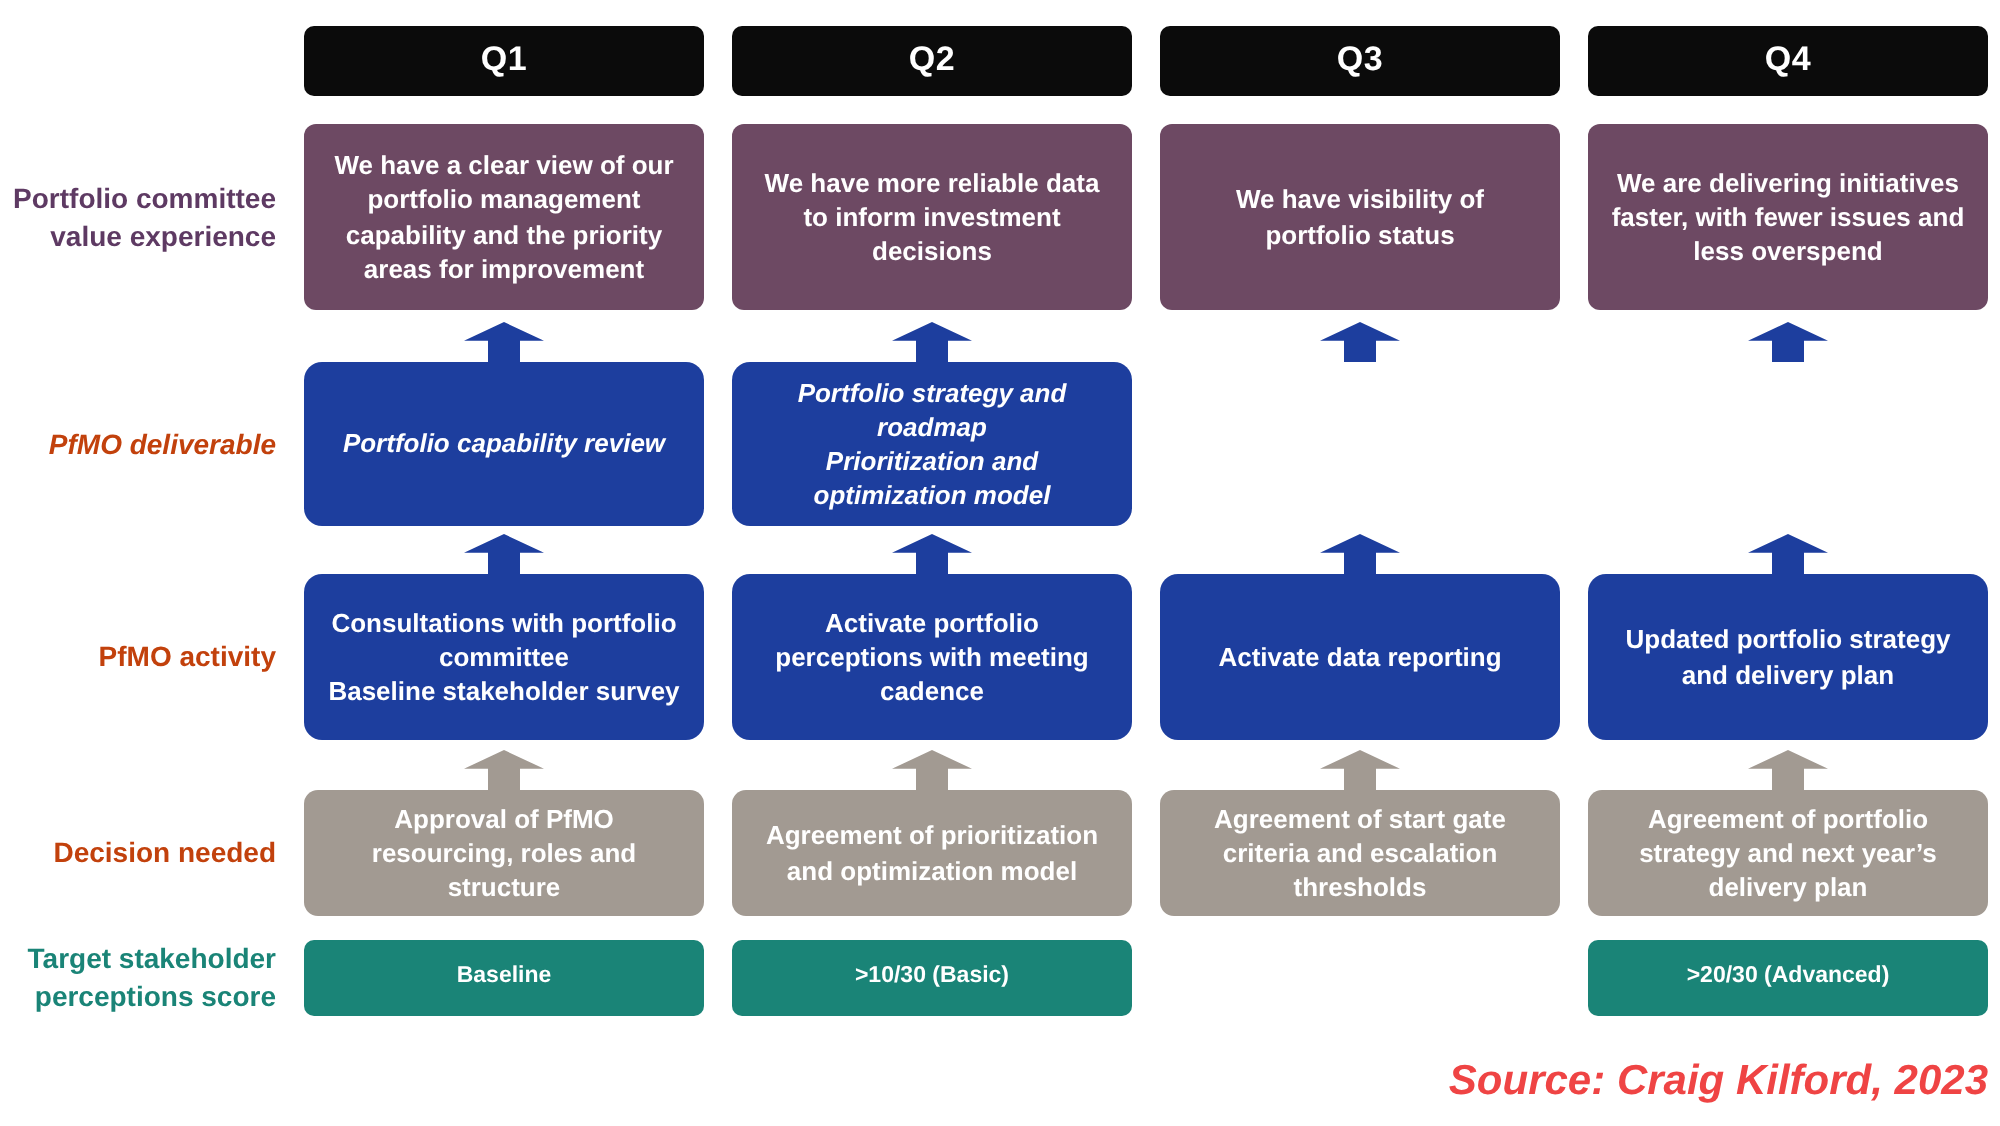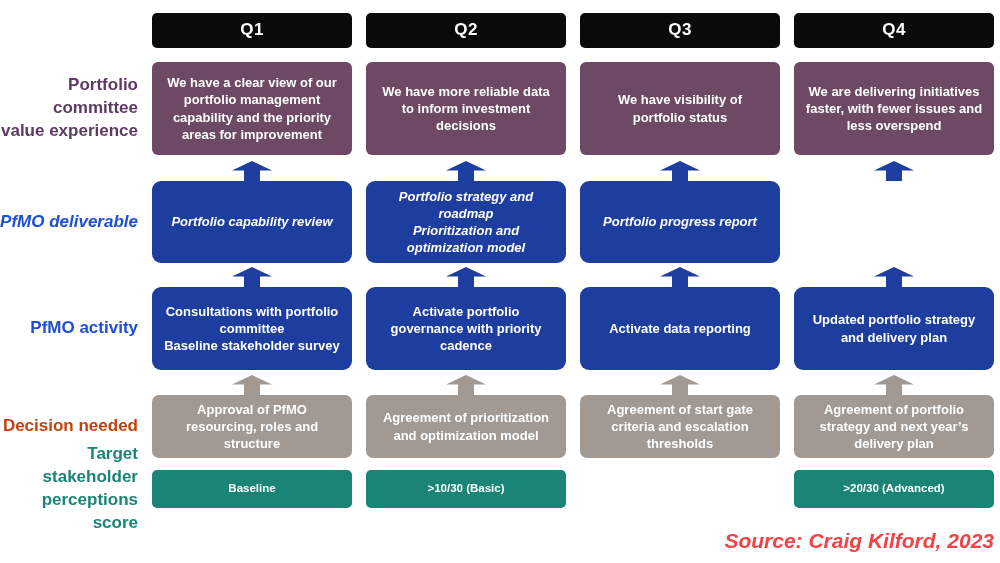--- a/index.html
+++ b/index.html
@@ -63,26 +63,26 @@
     clip-path: polygon(50% 0, 100% 47%, 70% 47%, 70% 100%, 30% 100%, 0 47%, 0 47%);
     -webkit-clip-path: polygon(50% 0, 100% 47%, 70% 47%, 70% 100%, 30% 100%, 30% 47%, 0 47%);
   }
   .arrow-blue { background: #1d3e9e; }
   .arrow-gray { background: #a29a92; }
 
   .rowlabel {
     align-self: center; justify-self: end;
     text-align: right;
     font-weight: bold;
-    font-size: 17px;
+    font-size: 14px;
     line-height: 1.35;
     white-space: pre-line;
   }
   .lab-purple { color: #5e3a63; }
-  .lab-blue   { color: #1d4ed8; }
+  .lab-blue   { color: #c2410c; }
   .lab-gray   { color: #c2410c; }
   .lab-teal   { color: #1a8477; }
 
   .source {
     width: 994px;
     text-align: right;
     margin-top: 21px;
     font-style: italic;
     font-weight: bold;
     font-size: 21px;
@@ -115,30 +115,29 @@
     <div class="box value rv c4">We are delivering initiatives faster, with fewer issues and less overspend</div>
 
     <div class="arrow arrow-blue ra1 c1"></div>
     <div class="arrow arrow-blue ra1 c2"></div>
     <div class="arrow arrow-blue ra1 c3"></div>
     <div class="arrow arrow-blue ra1 c4"></div>
 
     <div class="box bluebox rd c1">Portfolio capability review</div>
     <div class="box bluebox rd c2">Portfolio strategy and roadmap
 Prioritization and optimization model</div>
-    <div class="box bluebox rd c3">Portfolio progress report</div>
 
     <div class="arrow arrow-blue ra2 c1"></div>
     <div class="arrow arrow-blue ra2 c2"></div>
     <div class="arrow arrow-blue ra2 c3"></div>
     <div class="arrow arrow-blue ra2 c4"></div>
 
     <div class="box bluebox rac c1">Consultations with portfolio committee
 Baseline stakeholder survey</div>
-    <div class="box bluebox rac c2">Activate portfolio governance with priority cadence</div>
+    <div class="box bluebox rac c2">Activate portfolio perceptions with meeting cadence</div>
     <div class="box bluebox rac c3">Activate data reporting</div>
     <div class="box bluebox rac c4">Updated portfolio strategy and delivery plan</div>
 
     <div class="arrow arrow-gray ra3 c1"></div>
     <div class="arrow arrow-gray ra3 c2"></div>
     <div class="arrow arrow-gray ra3 c3"></div>
     <div class="arrow arrow-gray ra3 c4"></div>
 
     <div class="box decision rde c1">Approval of PfMO resourcing, roles and structure</div>
     <div class="box decision rde c2">Agreement of prioritization and optimization model</div>

